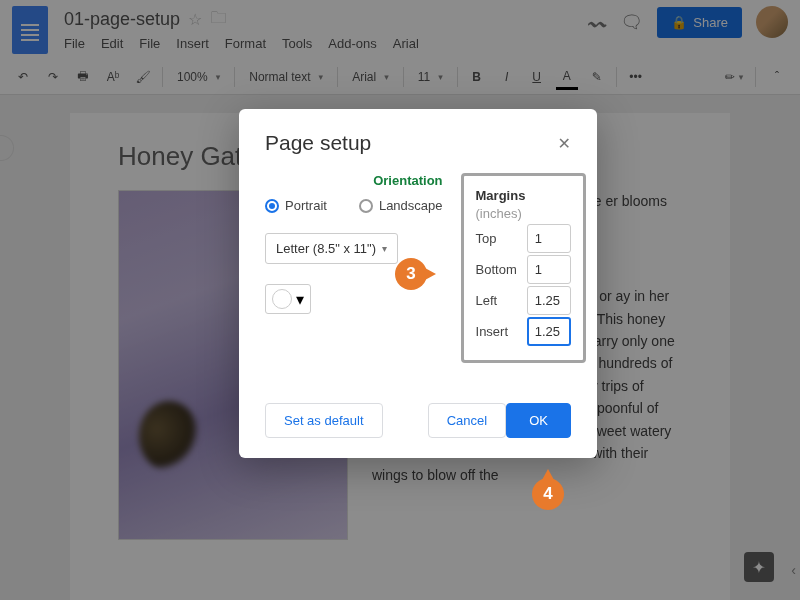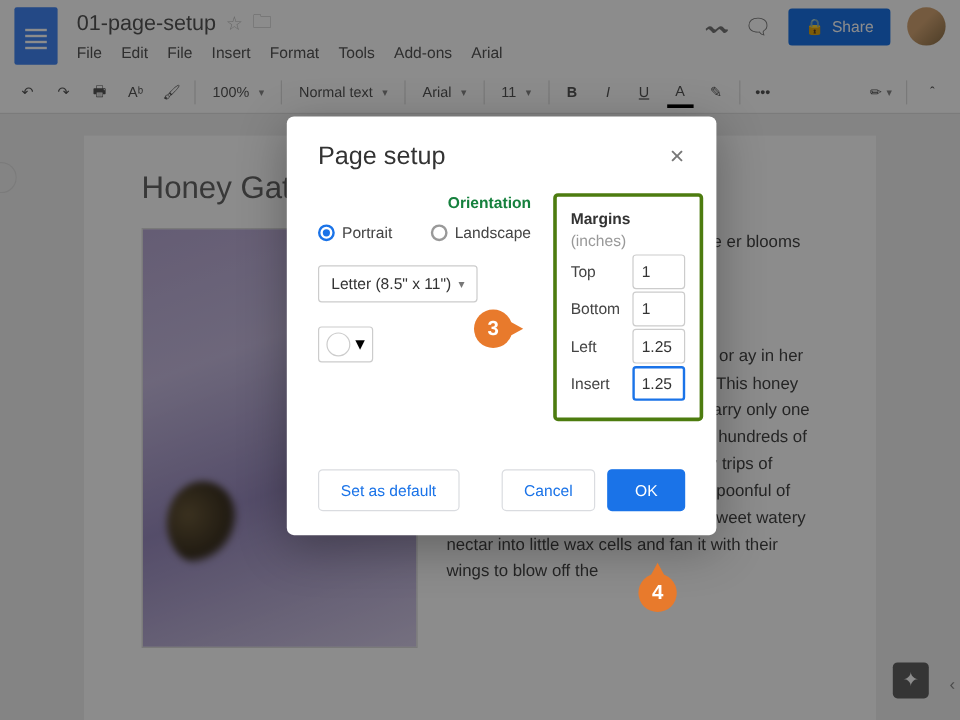--- a/index.html
+++ b/index.html
@@ -37,47 +37,47 @@
 .doc-image { width: 230px; height: 350px; background: linear-gradient(160deg,#b8a9d4 0%,#c7bce0 30%,#9a8cc0 60%,#d5cce8 100%); border: 1px solid #ddd; flex-shrink: 0; position:relative; overflow:hidden; }
 .doc-image::after { content:""; position:absolute; left:20px; top:210px; width:60px; height:70px; background: radial-gradient(circle at 30% 40%, #6b5a3a 0%, #3a3020 60%, transparent 70%); border-radius:50%; filter: blur(3px); }
 .doc-text { flex: 1; }
 .doc-text p { margin-bottom: 14px; }
 
 .sidebar-tab { position: absolute; left: 0; top: 135px; width: 14px; height: 26px; background: #f1f1f1; border-radius: 0 13px 13px 0; border:1px solid #e0e0e0; border-left:none; z-index:3;}
 .explore-btn { position: absolute; right: 26px; bottom: 18px; width: 30px; height: 30px; background: #616161; border-radius: 4px; z-index: 3; display:flex; align-items:center; justify-content:center; color:#fff; }
 .side-caret { position:absolute; right:4px; bottom:22px; color:#888; font-size:14px; z-index:3;}
 
 
-.modal { position: absolute; left: 239px; top: 97px; width: 358px; background: #fff; border-radius: 6px; box-shadow: 0 10px 40px rgba(0,0,0,0.3); z-index: 10; padding: 22px 26px 20px; }
+.modal { position: absolute; left: 239px; top: 109px; width: 358px; background: #fff; border-radius: 6px; box-shadow: 0 10px 40px rgba(0,0,0,0.3); z-index: 10; padding: 22px 26px 20px; }
 .modal-header { display: flex; justify-content: space-between; align-items: center; margin-bottom: 18px; }
 .modal-title { font-size: 21px; color: #333; font-weight: normal; }
 .close-x { color: #777; font-size: 16px; cursor: pointer; background:none; border:none; }
 .modal-body { display: flex; gap: 18px; }
 .col-left { flex: 1; }
 .col-right { width: 142px; }
 .group-label { font-size: 13px; color: #15803d; font-weight: bold; margin-bottom: 10px; display: block; text-align: right; }
 .radios { display: flex; gap: 32px; margin-bottom: 20px; font-size: 13px; color: #444; }
 .radio { display: flex; align-items: center; gap: 6px; cursor:pointer; }
 .radio-circle { width: 14px; height: 14px; border: 2px solid #999; border-radius: 50%; display: inline-block; position: relative; }
 .radio.checked .radio-circle { border-color: #1a73e8; }
 .radio.checked .radio-circle::after { content:""; position:absolute; inset:2px; background:#1a73e8; border-radius:50%; }
 .dropdown { border: 1px solid #ccc; border-radius: 3px; padding: 7px 10px; font-size: 13px; color: #333; display: inline-flex; align-items: center; gap: 6px; cursor:pointer; margin-bottom: 20px; }
 .dropdown .dd-caret { font-size: 10px; color: #777; }
 .color-swatch { width: 20px; height: 20px; border: 1px solid #ccc; border-radius: 50%; }
 .color-picker { display:inline-flex; border:1px solid #ccc; border-radius:3px; padding:4px 6px; align-items:center; gap:4px; cursor:pointer; }
 
-.margins-box { border: 3px solid #4d7c0f; border-radius: 4px; padding: 10px 12px 14px; }
+.margins-box { border: 3px solid #a3a3a3; border-radius: 4px; padding: 10px 12px 14px; }
 .margins-title { font-size: 13px; font-weight: bold; color: #333; }
 .margins-title .unit { color: #999; font-weight: normal; }
 .margin-row { display: flex; align-items: center; justify-content: space-between; margin-top: 2px; gap: 10px; }
 .margin-row label { font-size: 13px; color: #444; }
 .margin-input { width: 44px; border: 1px solid #ccc; border-radius: 3px; padding: 6px 7px; font-size: 13px; color: #333; text-align: left; font-family: Arial; }
 .margin-input.focused { border: 2px solid #1a73e8; padding: 5px 6px; }
 
-.modal-footer { display: flex; gap: 10px; margin-top: 40px; align-items: center; }
+.modal-footer { display: flex; margin-top: 40px; align-items: center; }
 .btn { border: 1px solid #dadce0; background: #fff; color: #1a73e8; padding: 9px 18px; border-radius: 4px; font-size: 13px; cursor: pointer; font-weight: 500; }
 .btn.primary { background: #1a73e8; color: #fff; border-color: #1a73e8; padding: 9px 22px; }
 .footer-spacer { flex: 1; }
 
 
 .callout { position: absolute; width: 32px; height: 32px; background: #e87a2c; border-radius: 50%; color: #fff; font-weight: bold; font-size: 17px; display: flex; align-items: center; justify-content: center; z-index: 20; }
 .callout::after { content: ""; position: absolute; }
 .callout-3 { left: 395px; top: 258px; }
 .callout-3::after { right: -9px; top: 10px; border-left: 11px solid #e87a2c; border-top: 6px solid transparent; border-bottom: 6px solid transparent; }
 .callout-4 { left: 532px; top: 478px; }

